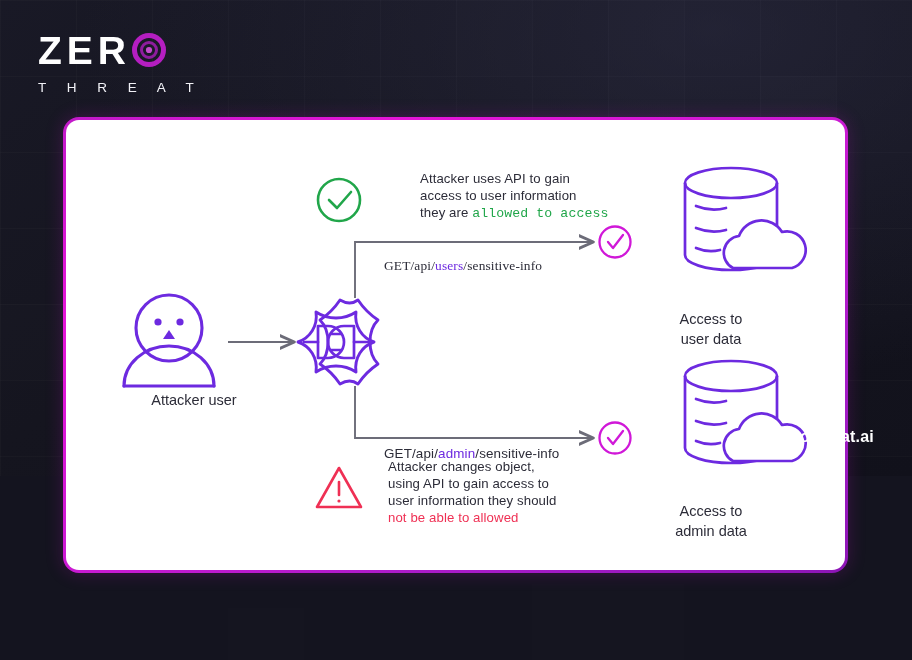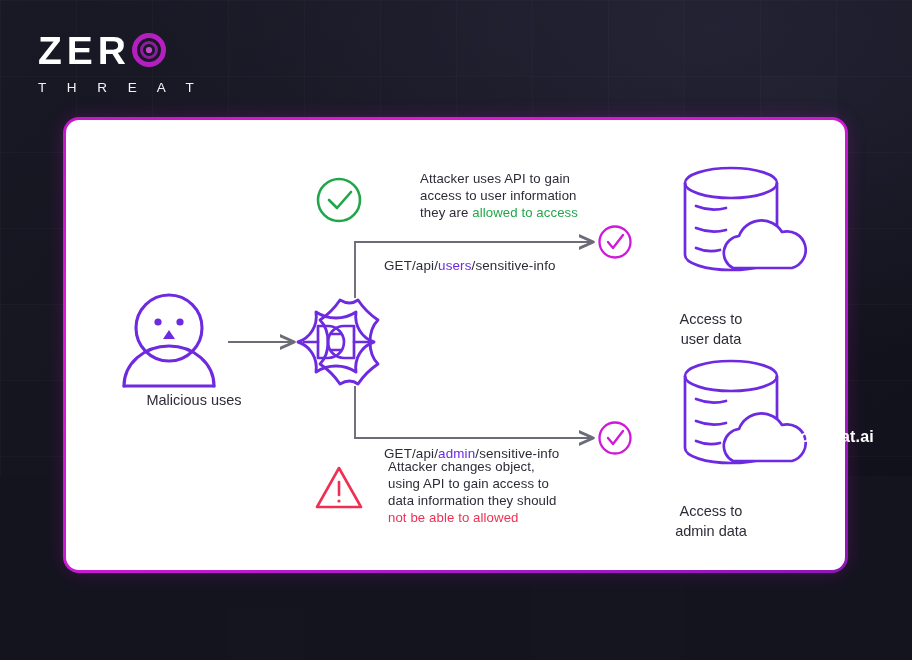--- a/index.html
+++ b/index.html
@@ -92,31 +92,31 @@
   .note {
     position: absolute;
     font-size: 13.2px;
     line-height: 17px;
     color: #2c2c38;
     font-weight: 400;
     letter-spacing: .1px;
   }
   #note-allowed { left: 322px; top: 50px; width: 190px; margin-left: 32px; }
   #note-denied  { left: 322px; top: 338px; width: 205px; }
-  .note .ok   { color: #21a64a; }
+  .note .ok   { color: #21a64a; font-family: Liberation Mono, monospace; }
   .note .bad  { color: #ef3054; }
 
   .endpoint {
     position: absolute;
     font-size: 13.4px;
     color: #2c2c38;
     letter-spacing: .15px;
     white-space: nowrap;
   }
-  #endpoint-users { left: 318px; top: 138px; }
+  #endpoint-users { left: 318px; top: 138px; font-family: Liberation Serif, serif; }
   #endpoint-admin { left: 318px; top: 290px; margin-top: 36px; }
   .endpoint .seg-hl { color: #6d2ae0; }
 
   .dblabel {
     position: absolute;
     width: 170px;
     text-align: center;
     font-size: 14.5px;
     line-height: 20px;
     color: #2c2c38;
@@ -273,21 +273,21 @@
 
       <div class="note" id="note-allowed">
         <span>Attacker uses API to gain</span><br>
         <span>access to user information</span><br>
         <span>they are </span><span class="ok">allowed to access</span>
       </div>
 
       <div class="note" id="note-denied">
         <span>Attacker changes object,</span><br>
         <span>using API to gain access to</span><br>
-        <span>data information they should</span><br>
+        <span>user information they should</span><br>
         <span class="bad">not be able to allowed</span>
       </div>
 
       <div class="endpoint" id="endpoint-users">
         <span>GET/api/</span><span class="seg-hl">users</span><span>/sensitive-info</span>
       </div>
 
       <div class="endpoint" id="endpoint-admin">
         <span>GET/api/</span><span class="seg-hl">admin</span><span>/sensitive-info</span>
       </div>
@@ -295,20 +295,20 @@
       <div class="dblabel" id="label-user-data">
         <span>Access to</span><br>
         <span>user data</span>
       </div>
 
       <div class="dblabel" id="label-admin-data">
         <span>Access to</span><br>
         <span>admin data</span>
       </div>
 
-      <div id="label-malicious">Malicious uses</div>
+      <div id="label-malicious">Attacker user</div>
 
     </div>
   </div>
 
   <div id="footer-brand">zerothreat.ai</div>
 
 </div>
 
 </body></html>

